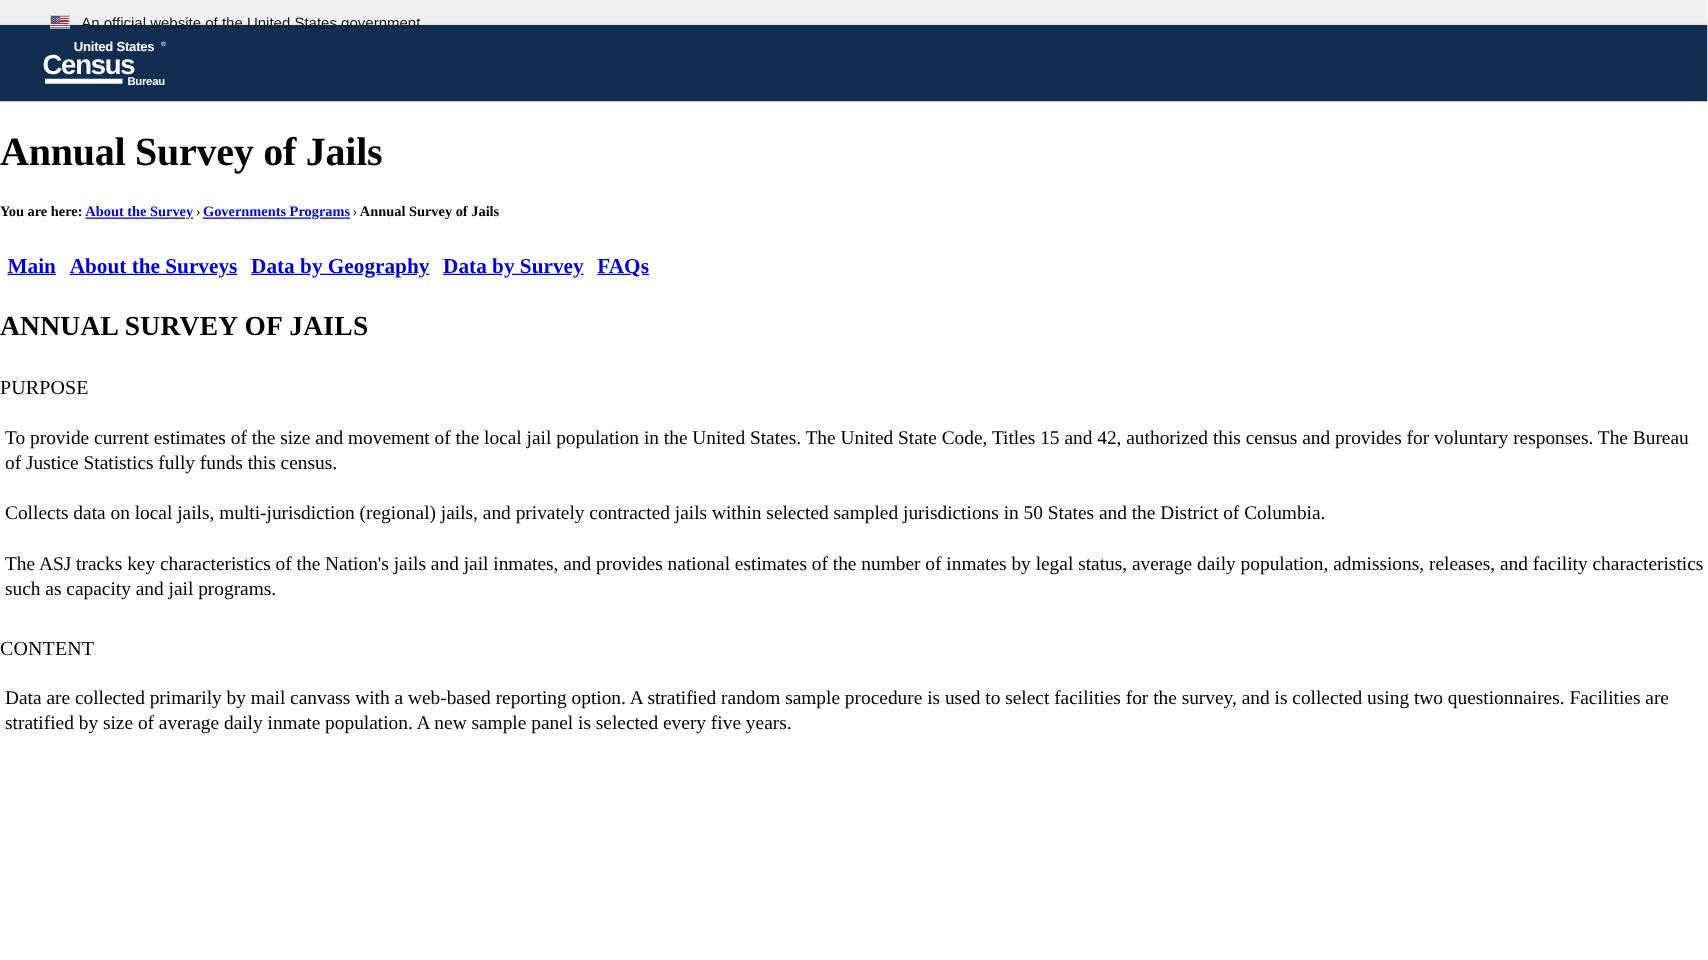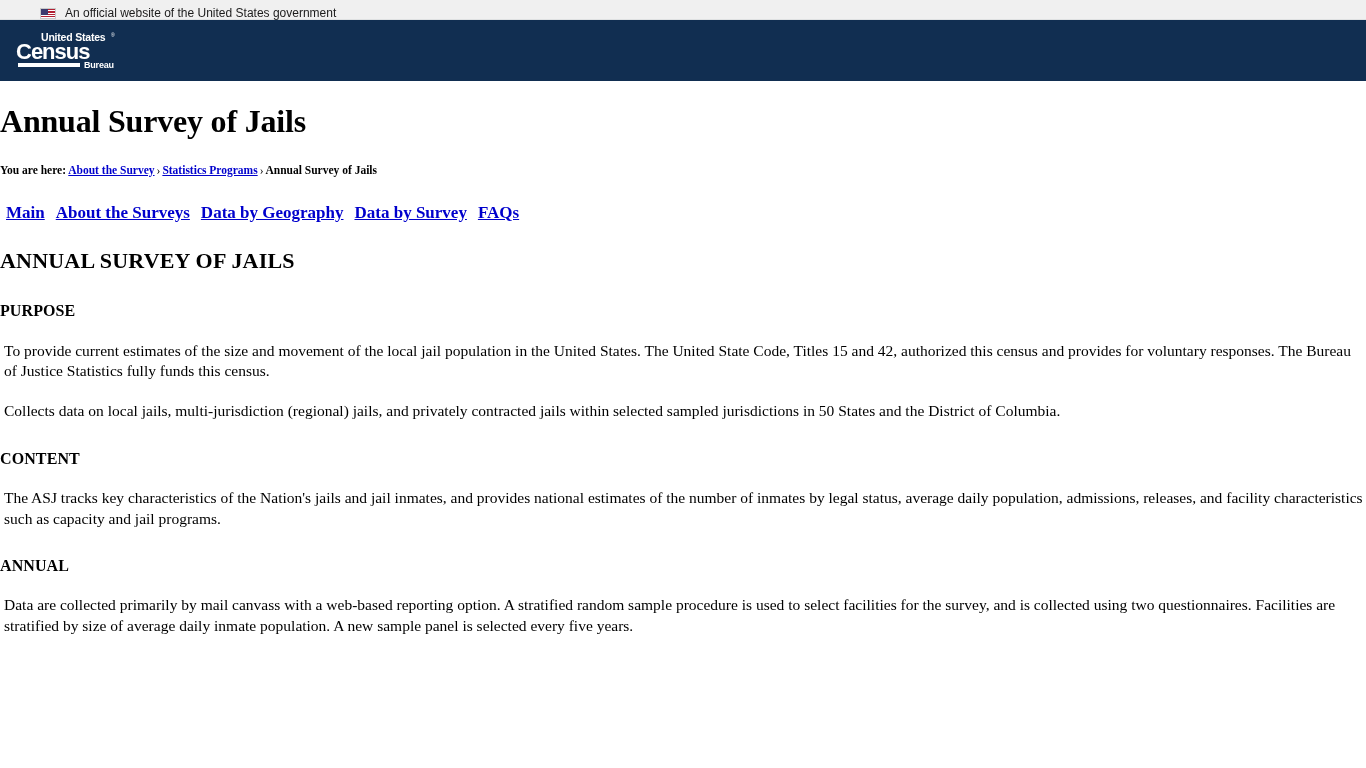--- a/index.html
+++ b/index.html
@@ -14,21 +14,21 @@
     color: #000000;
     -webkit-font-smoothing: antialiased;
   }
 
   
   .gov-banner {
     background: #f0f0f0;
     border-bottom: 1px solid #dfe1e2;
     height: 20px;
     display: flex;
-    align-items: flex-end;
+    align-items: center;
     padding: 16px 0 0 40px;
     box-sizing: border-box;
   }
   .flag-icon {
     width: 16px;
     height: 11px;
     display: inline-block;
     position: relative;
     margin-right: 9px;
     flex: 0 0 auto;
@@ -68,21 +68,21 @@
     line-height: 1;
     white-space: nowrap;
   }
 
   
   .census-header {
     background: #112e51;
     height: 61px;
     display: flex;
     align-items: center;
-    padding-left: 16px;
+    padding-left: 34px;
     box-sizing: border-box;
   }
   .census-logo {
     position: relative;
     width: 104px;
     height: 42px;
     display: block;
     text-decoration: none;
   }
 
@@ -135,21 +135,21 @@
 
   h2.section-title {
     font-size: 22px;
     font-weight: bold;
     margin: 25px 0 0 0;
     line-height: 1.2;
     letter-spacing: 0.2px;
   }
   h3.sub-title {
     font-size: 16px;
-    font-weight: bold;
+    font-weight: normal;
     margin: 27px 0 0 0;
     line-height: 1.2;
     letter-spacing: 0.1px;
   }
   p.body-text {
     font-size: 15.5px;
     margin: 20px 0 0 4px;
     line-height: 1.32;
     text-align: left;
   }
@@ -173,34 +173,33 @@
     </svg>
   </a>
 </div>
 
 <div class="page">
 
   <h1 class="page-title">Annual Survey of Jails</h1>
 
   <div class="breadcrumb">
     <span>You are here:</span>
-    <a href="#">About the Survey</a><span class="sep">›</span><a href="#">Statistics Programs</a><span class="sep">›</span><span class="current">Annual Survey of Jails</span>
+    <a href="#">About the Survey</a><span class="sep">›</span><a href="#">Governments Programs</a><span class="sep">›</span><span class="current">Annual Survey of Jails</span>
   </div>
 
   <nav class="main-nav">
     <a href="#">Main</a><a href="#">About the Surveys</a><a href="#">Data by Geography</a><a href="#">Data by Survey</a><a href="#">FAQs</a>
   </nav>
 
   <h2 class="section-title">ANNUAL SURVEY OF JAILS</h2>
 
   <h3 class="sub-title">PURPOSE</h3>
   <p class="body-text">To provide current estimates of the size and movement of the local jail population in the United States. The United State Code, Titles 15 and 42, authorized this census and provides for voluntary responses. The Bureau of Justice Statistics fully funds this census.</p>
 
   <p class="body-text">Collects data on local jails, multi-jurisdiction (regional) jails, and privately contracted jails within selected sampled jurisdictions in 50 States and the District of Columbia.</p>
 
+  <p class="body-text">The ASJ tracks key characteristics of the Nation's jails and jail inmates, and provides national estimates of the number of inmates by legal status, average daily population, admissions, releases, and facility characteristics such as capacity and jail programs.</p>
+
+
   <h3 class="sub-title">CONTENT</h3>
-  <p class="body-text">The ASJ tracks key characteristics of the Nation's jails and jail inmates, and provides national estimates of the number of inmates by legal status, average daily population, admissions, releases, and facility characteristics such as capacity and jail programs.</p>
-
-
-  <h3 class="sub-title">ANNUAL</h3>
   <p class="body-text">Data are collected primarily by mail canvass with a web-based reporting option. A stratified random sample procedure is used to select facilities for the survey, and is collected using two questionnaires. Facilities are stratified by size of average daily inmate population. A new sample panel is selected every five years.</p>
 
 </div>
 
 </body></html>

